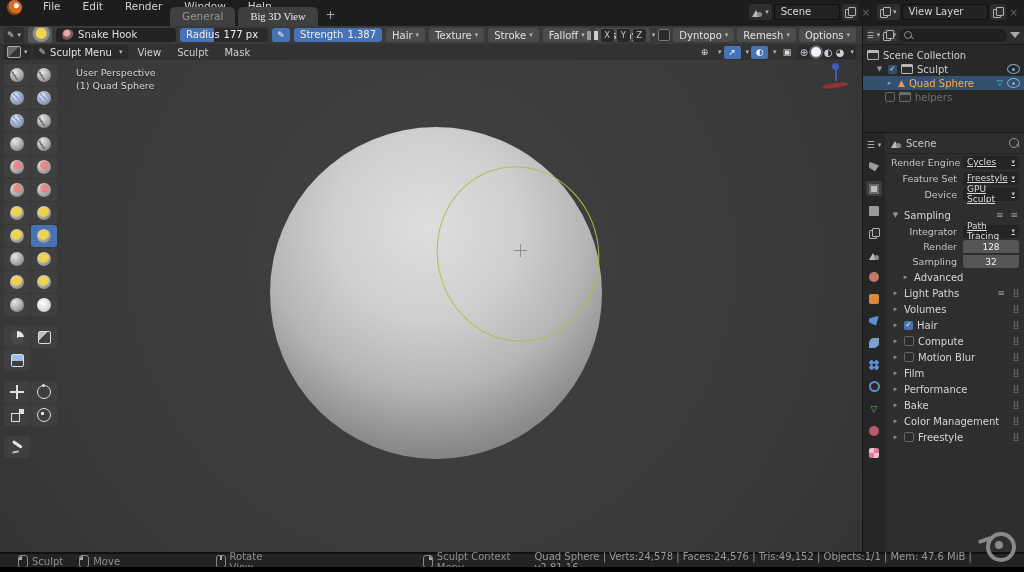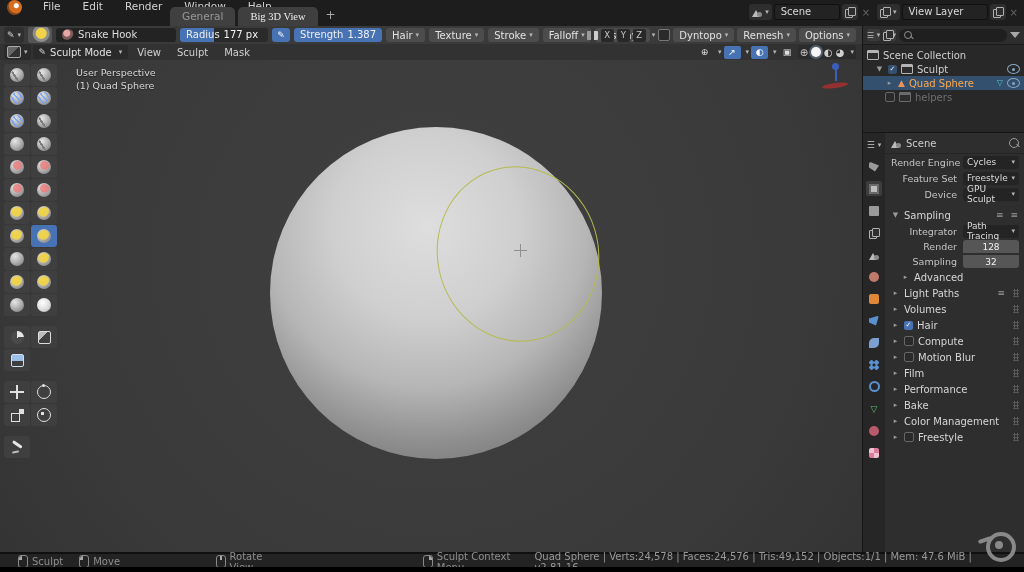--- a/index.html
+++ b/index.html
@@ -146,21 +146,21 @@
   .ptab{width:16px;height:15px;border-radius:2px;display:flex;align-items:center;justify-content:center;font-size:9px;}
   .ptab.active{background:#3d3d3d;}
   .pt-shape{width:10px;height:10px;border-radius:2px;}
   .pcontent{position:absolute;left:22px;top:0;right:0;bottom:0;}
   .crumb{height:20px;display:flex;align-items:center;gap:5px;padding:0 6px;border-bottom:1px solid #242424;}
   .pin{width:8px;height:8px;border:1px solid #9a9a9a;border-radius:50%;position:relative;margin-left:auto;}
   .pin::after{content:"";position:absolute;left:6px;top:6px;width:4px;height:1px;background:#9a9a9a;transform:rotate(45deg);}
   .prow{height:16px;display:flex;align-items:center;padding:0 6px;}
   .plabel{width:66px;text-align:right;margin-right:6px;color:#c3c3c3;font-size:9.5px;white-space:nowrap;}
   .pdrop{flex:1;height:13px;background:#242424;border-radius:3px;display:flex;align-items:center;
-         justify-content:space-between;padding:0 4px;color:#dcdcdc;font-size:9px;}
+         justify-content:space-between;padding:0 4px;color:#dcdcdc;font-size:9px;text-decoration:underline;}
   .pnum{flex:1;height:13px;background:#565656;border-radius:3px;color:#f2f2f2;font-size:9px;
         display:flex;align-items:center;justify-content:center;}
   .phead{height:16px;display:flex;align-items:center;gap:4px;padding:0 6px;color:#d6d6d6;}
   .phead .preset{margin-left:auto;color:#9a9a9a;font-size:9px;letter-spacing:1px;}
   .drag{width:6px;height:8px;margin-left:auto;background:radial-gradient(circle,#585858 1px,transparent 1.2px);background-size:3px 3px;}
   .pcheck{width:9px;height:9px;border-radius:2px;display:flex;align-items:center;justify-content:center;font-size:7px;}
   .pcheck.on{background:#4772b3;color:#fff;}
   .pcheck.off{background:#2a2a2a;border:1px solid #666;width:8px;height:8px;}
 
   
@@ -285,21 +285,21 @@
     </div>
   </div>
 
   <div class="viewheader">
     <span class="icbtn" style="background:#2a2a2a;">
         <span class="ed-ic"></span>
         <span class="chev">▾</span>
       </span>
     <span class="mode">
         <span class="pen-ic">✎</span>
-        <span>Sculpt Mode</span>
+        <span>Sculpt Menu</span>
         <span class="chev">▾</span>
       </span>
     <span class="vmenu">View</span>
     <span class="vmenu">Sculpt</span>
     <span class="vmenu">Mask</span>
     <div class="vh-right">
       <span class="tgl">⊕</span>
         <span class="chev">▾</span>
       <span class="tgl on">↗</span>
         <span class="chev">▾</span>

